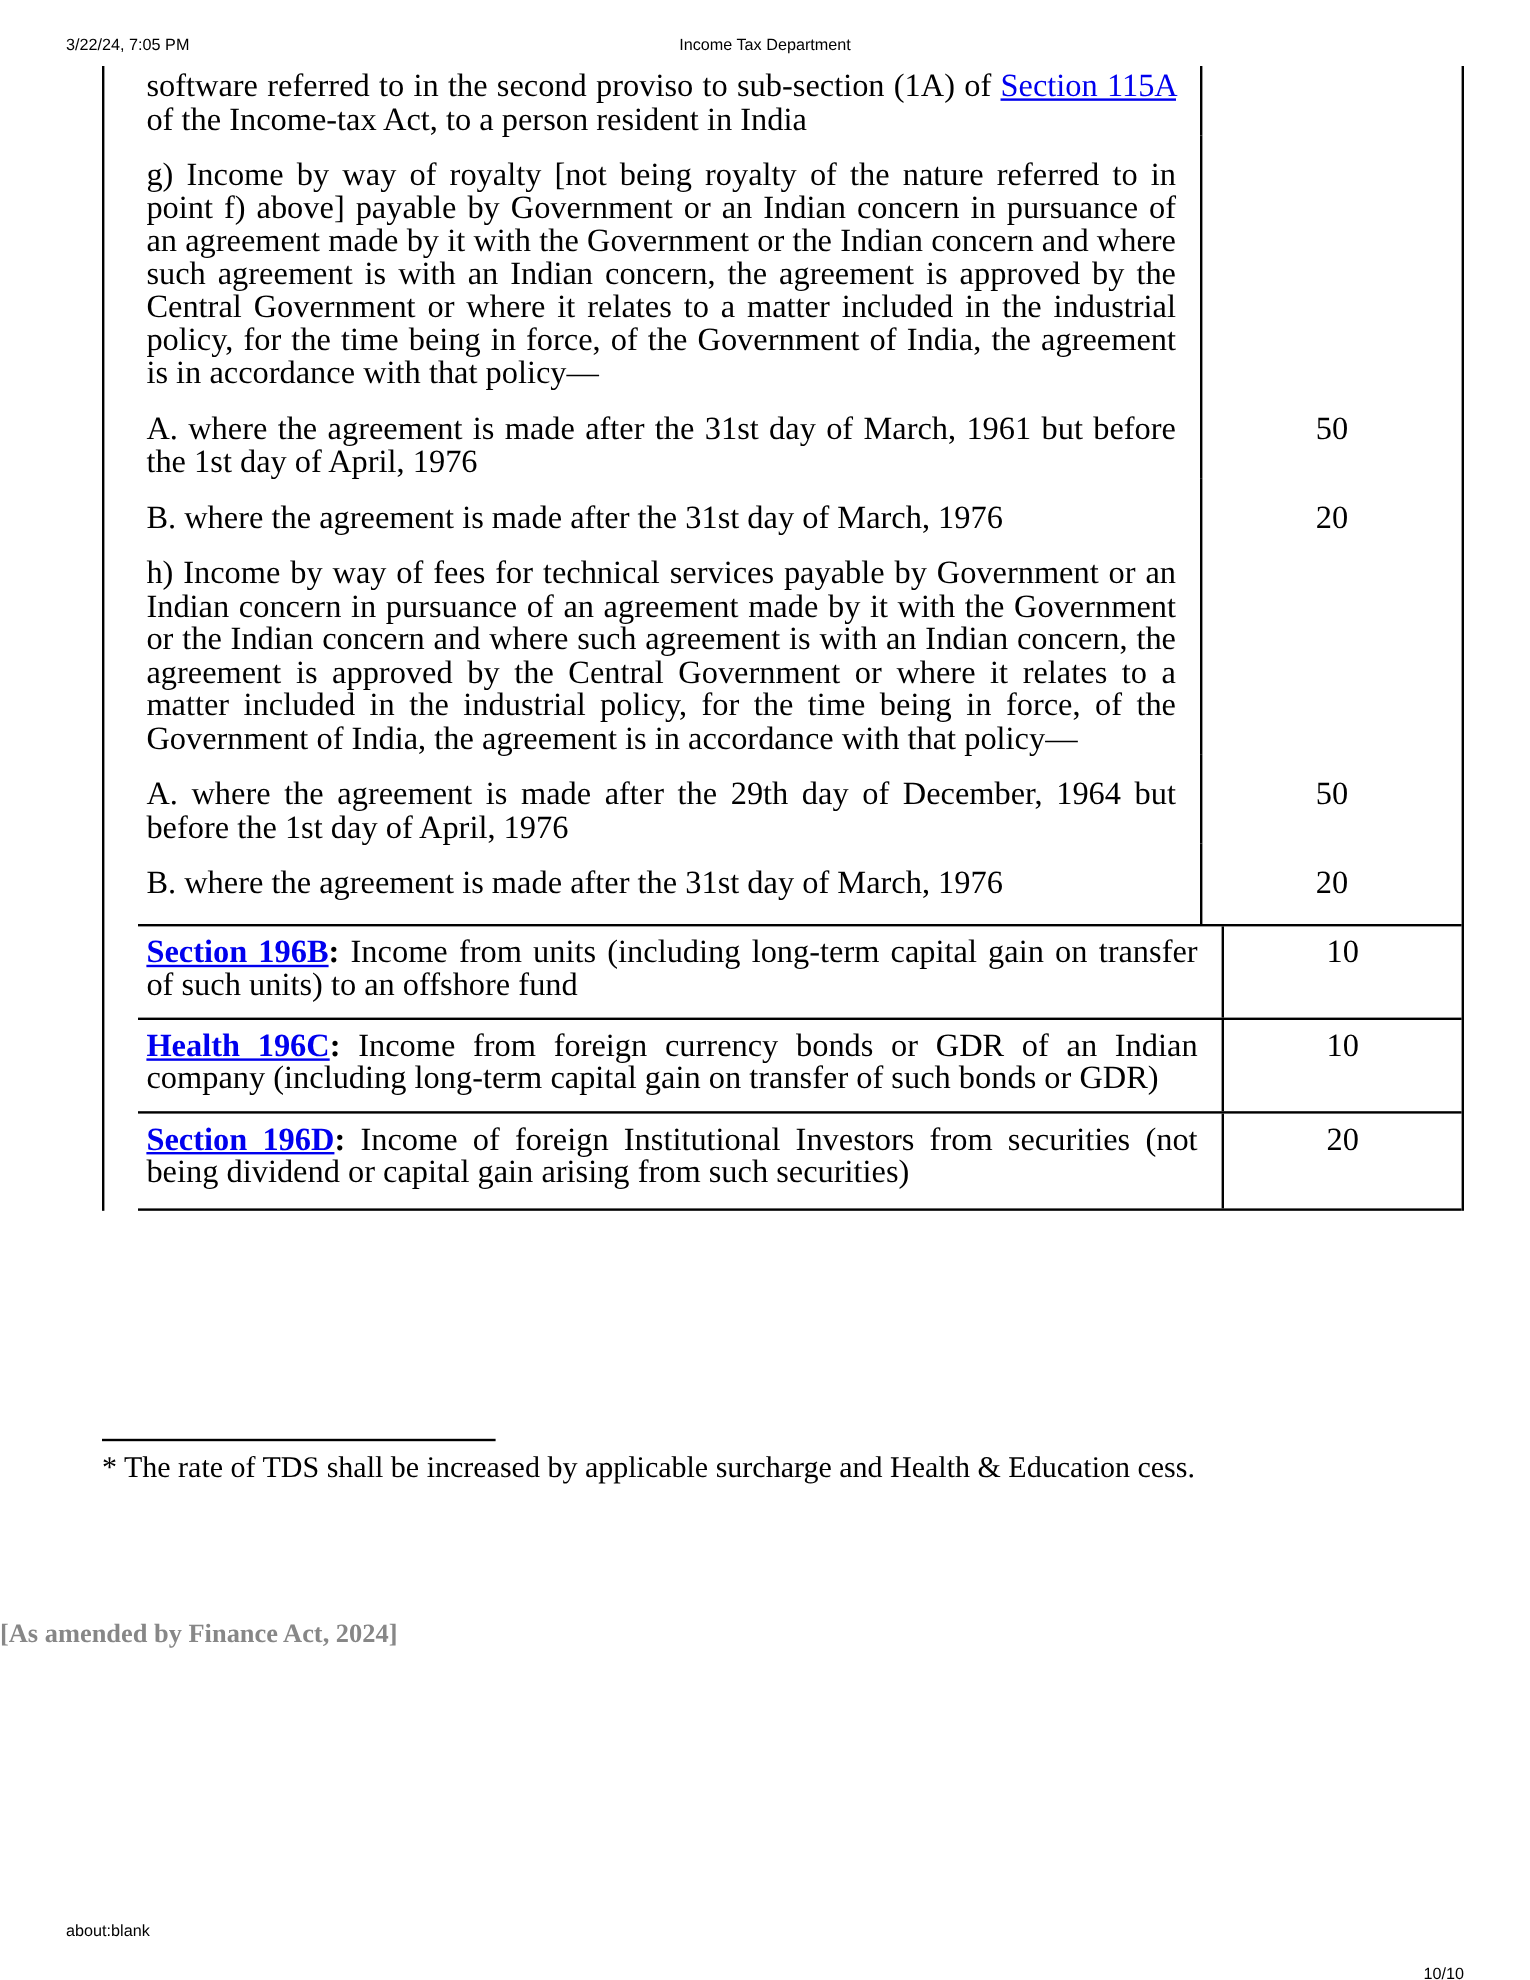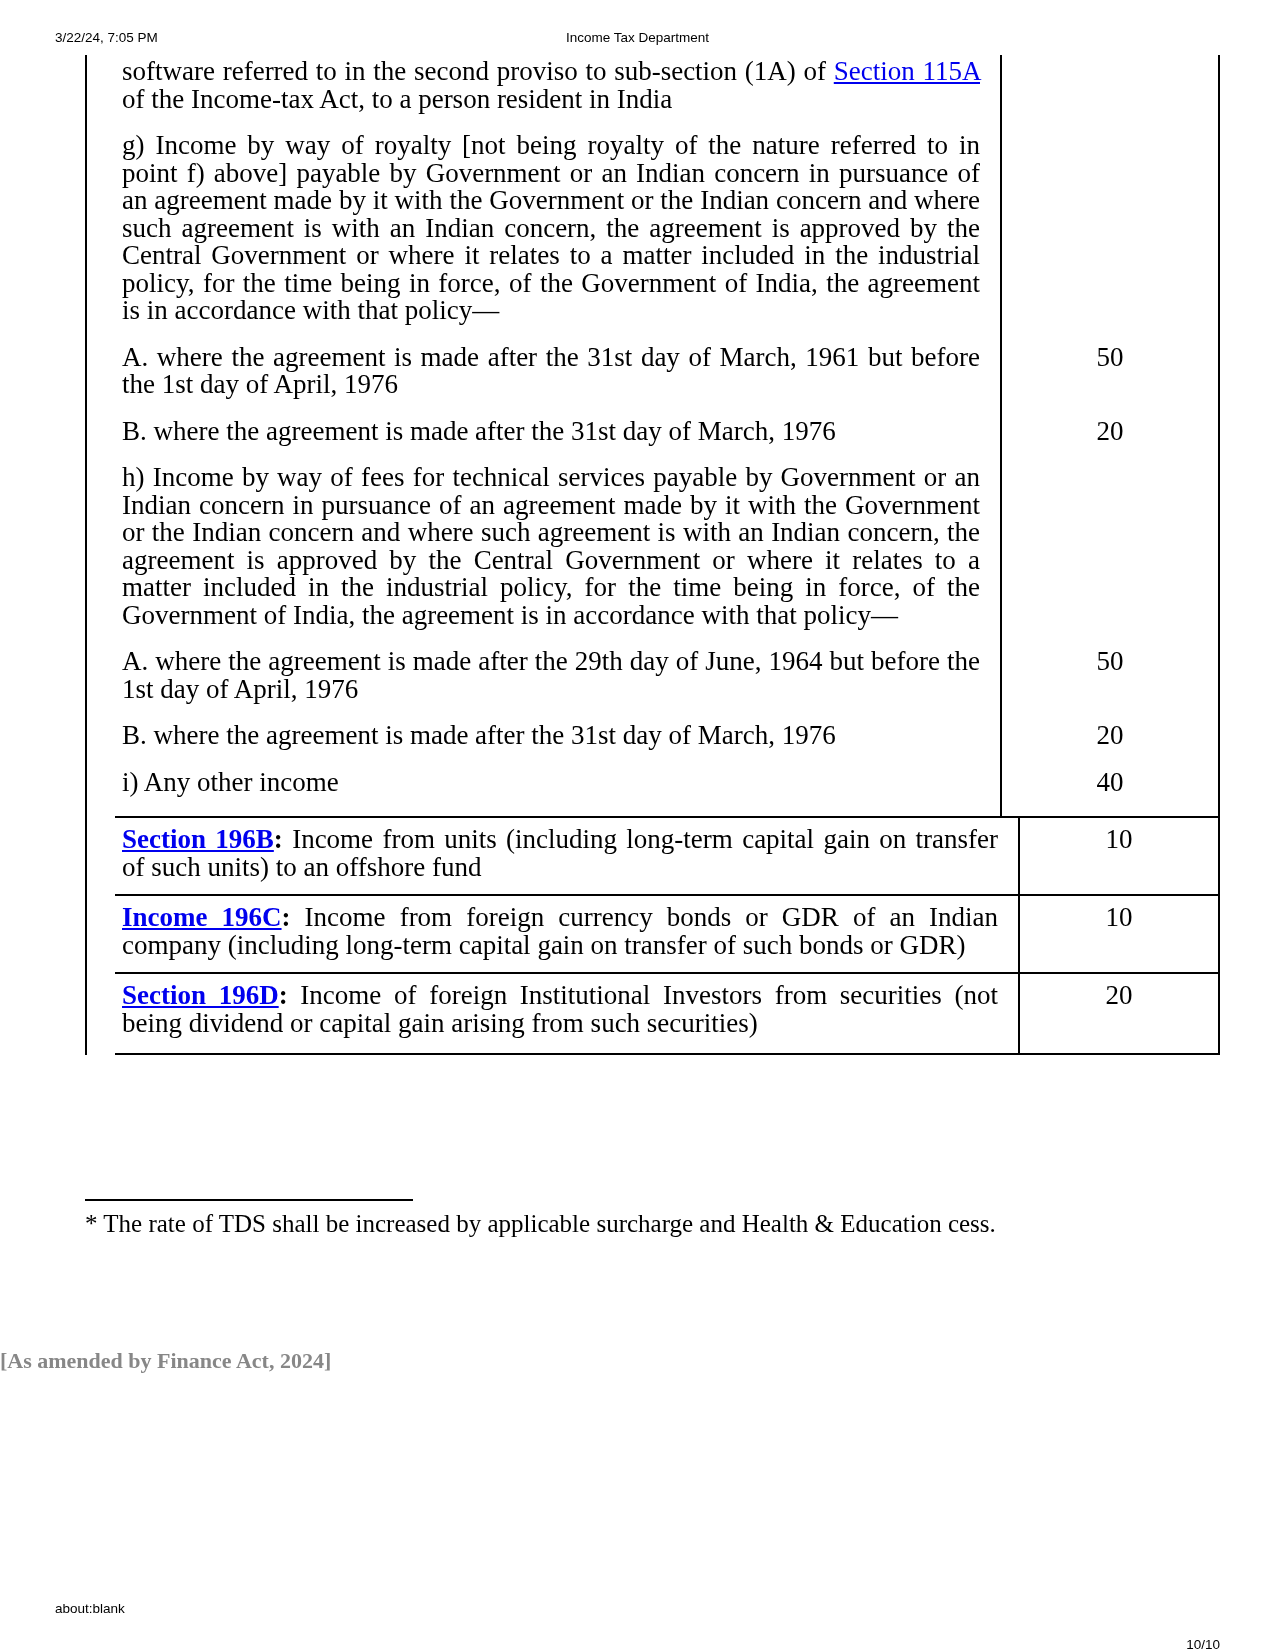--- a/index.html
+++ b/index.html
@@ -60,40 +60,36 @@
       </div>
       <div class="sub">
         <div class="t">B. where the agreement is made after the 31st day of March, 1976</div>
         <div class="r">20</div>
       </div>
       <div class="sub">
         <div class="t">h) Income by way of fees for technical services payable by Government or an Indian concern in pursuance of an agreement made by it with the Government or the Indian concern and where such agreement is with an Indian concern, the agreement is approved by the Central Government or where it relates to a matter included in the industrial policy, for the time being in force, of the Government of India, the agreement is in accordance with that policy—</div>
         <div class="r"></div>
       </div>
       <div class="sub">
-        <div class="t">A. where the agreement is made after the 29th day of June, 1964 but before the 1st day of April, 1976</div>
+        <div class="t">A. where the agreement is made after the 29th day of December, 1964 but before the 1st day of April, 1976</div>
         <div class="r">50</div>
       </div>
       <div class="sub">
         <div class="t">B. where the agreement is made after the 31st day of March, 1976</div>
         <div class="r">20</div>
-      </div>
-      <div class="sub">
-        <div class="t">i) Any other income</div>
-        <div class="r">40</div>
       </div>
     </div>
 
     <div class="sect2">
       <div class="t"><a class="lnkb" href="#">Section 196B</a><span class="bcolon">:</span><span> Income from units (including long-term capital gain on transfer of such units) to an offshore fund</span></div>
       <div class="r">10</div>
     </div>
 
     <div class="sect2">
-      <div class="t"><a class="lnkb" href="#">Income 196C</a><span class="bcolon">:</span><span> Income from foreign currency bonds or GDR of an Indian company (including long-term capital gain on transfer of such bonds or GDR)</span></div>
+      <div class="t"><a class="lnkb" href="#">Health 196C</a><span class="bcolon">:</span><span> Income from foreign currency bonds or GDR of an Indian company (including long-term capital gain on transfer of such bonds or GDR)</span></div>
       <div class="r">10</div>
     </div>
 
     <div class="sect2 last">
       <div class="t">
         <div><a class="lnkb" href="#">Section 196D</a><span class="bcolon">:</span><span> Income of foreign Institutional Investors from securities (not being dividend or capital gain arising from such securities)</span></div>
       </div>
       <div class="r">20</div>
     </div>
 

